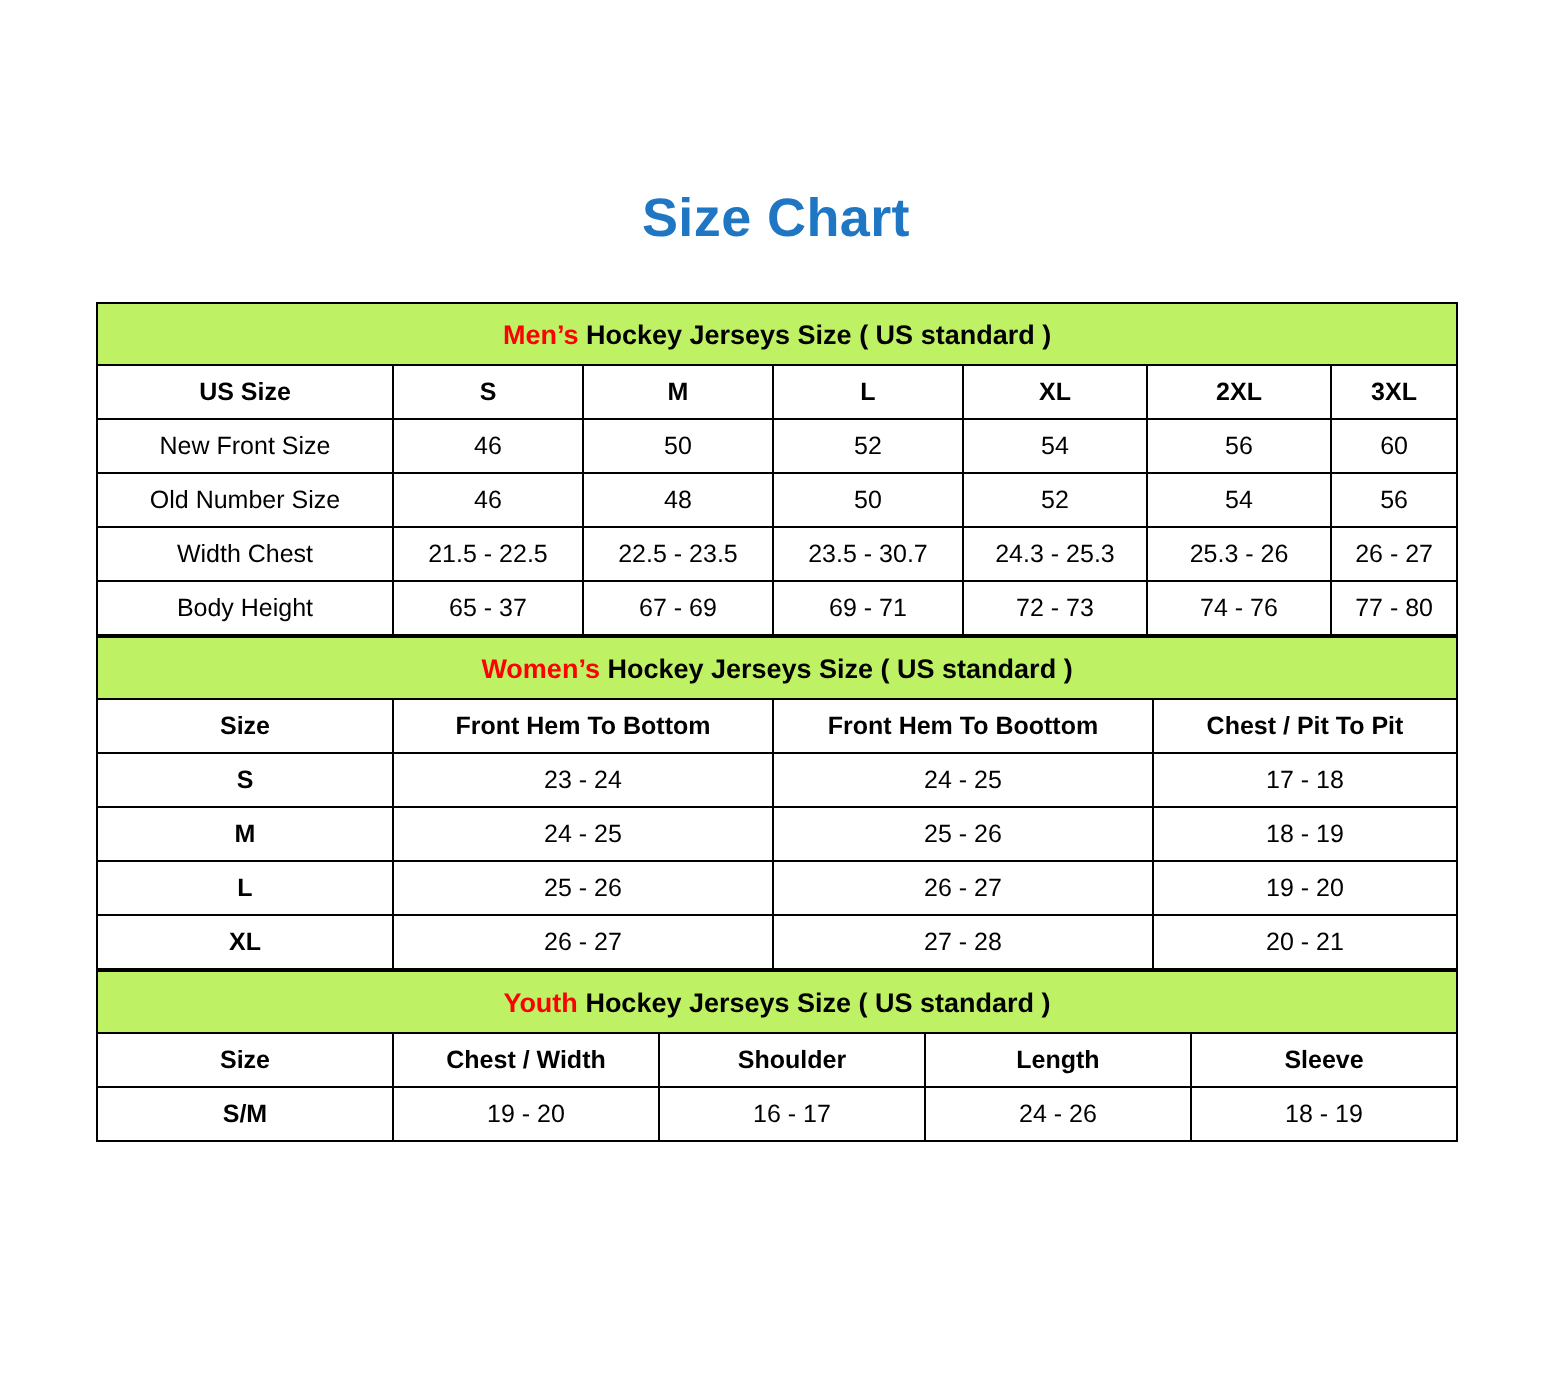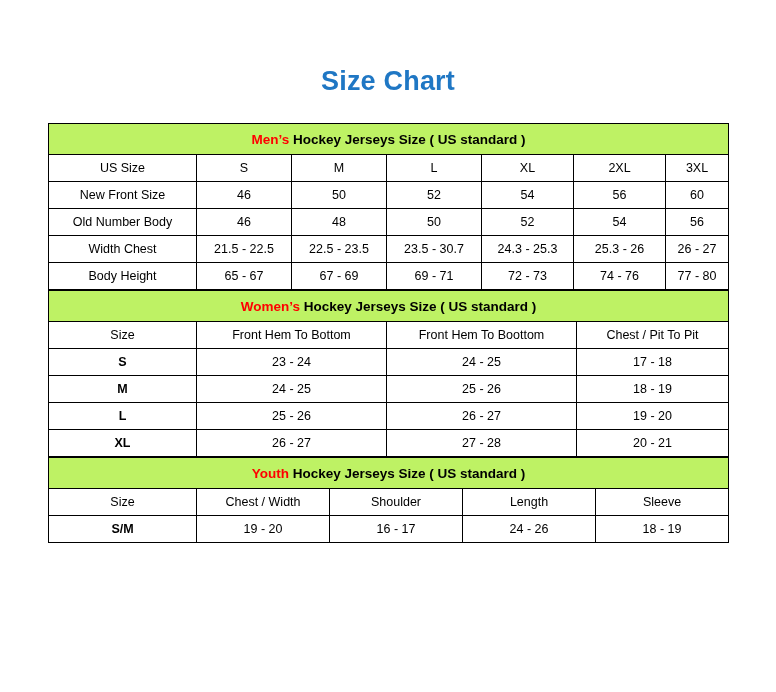--- a/index.html
+++ b/index.html
@@ -19,21 +19,21 @@
     width: 776px;
     height: 692px;
     box-sizing: border-box;
   }
   .title {
     text-align: center;
     color: #1f77c4;
     font-size: 27px;
     font-weight: bold;
     margin: 0;
-    padding-top: 66px;
+    padding-top: 94px;
     letter-spacing: 0.2px;
   }
   .tables-wrap {
     margin: 0 auto;
     padding-top: 26px;
     width: 680px;
   }
   table {
     border-collapse: collapse;
     width: 680px;
@@ -51,21 +51,21 @@
   .banner {
     background: #bef264;
     font-weight: bold;
     font-size: 13.5px;
     height: 30px;
   }
   .banner .cat {
     color: #ff0000;
   }
   .hdr {
-    font-weight: normal;
+    font-weight: bold;
   }
   .rowlabel {
     font-weight: normal;
   }
   .b {
     font-weight: bold;
   }
 </style>
 </head>
 <body>
@@ -102,40 +102,40 @@
         <tr>
           <td class="rowlabel">New Front Size</td>
           <td>46</td>
           <td>50</td>
           <td>52</td>
           <td>54</td>
           <td>56</td>
           <td>60</td>
         </tr>
         <tr>
-          <td class="rowlabel">Old Number Body</td>
+          <td class="rowlabel">Old Number Size</td>
           <td>46</td>
           <td>48</td>
           <td>50</td>
           <td>52</td>
           <td>54</td>
           <td>56</td>
         </tr>
         <tr>
           <td class="rowlabel">Width Chest</td>
           <td>21.5 - 22.5</td>
           <td>22.5 - 23.5</td>
           <td>23.5 - 30.7</td>
           <td>24.3 - 25.3</td>
           <td>25.3 - 26</td>
           <td>26 - 27</td>
         </tr>
         <tr>
           <td class="rowlabel">Body Height</td>
-          <td>65 - 67</td>
+          <td>65 - 37</td>
           <td>67 - 69</td>
           <td>69 - 71</td>
           <td>72 - 73</td>
           <td>74 - 76</td>
           <td>77 - 80</td>
         </tr>
       </tbody>
     </table>
 
     <table>

